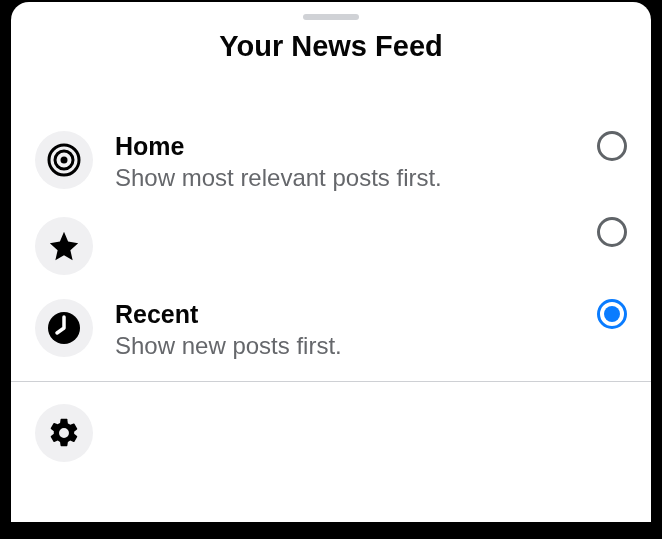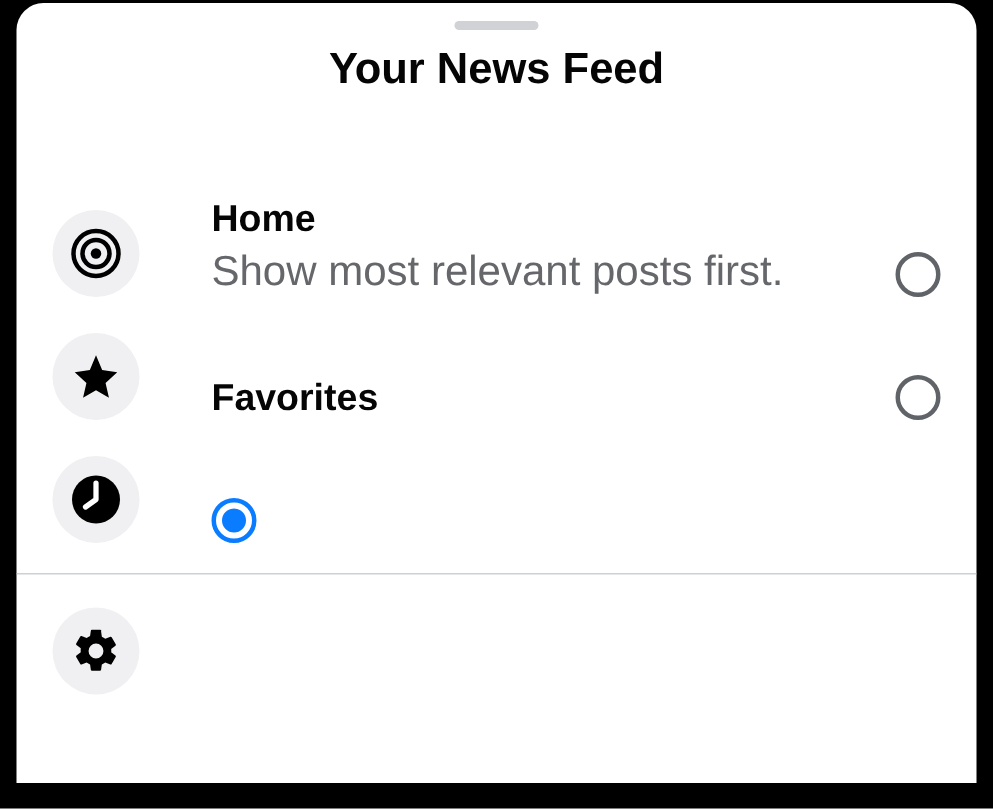--- a/index.html
+++ b/index.html
@@ -37,24 +37,23 @@
       font-size: 29px;
       font-weight: 700;
       color: #050505;
       margin-top: 10px;
     }
     .options {
       margin-top: 56px;
     }
     .row {
       display: flex;
-      align-items: flex-end;
+      align-items: flex-start;
       padding: 12px 24px 12px 24px;
       cursor: pointer;
-      gap: 26px;
     }
     .icon-wrap {
       width: 58px;
       height: 58px;
       border-radius: 50%;
       background: #f0f0f2;
       display: flex;
       align-items: center;
       justify-content: center;
       flex-shrink: 0;
@@ -66,21 +65,21 @@
     .text-wrap {
       flex: 1;
     }
     .row-title {
       font-size: 25px;
       font-weight: 600;
       color: #050505;
       line-height: 1.2;
     }
     .row-sub {
-      font-size: 28px;
+      font-size: 24px;
       color: #65676b;
       margin-top: 2px;
       line-height: 1.25;
     }
     .radio {
       width: 30px;
       height: 30px;
       border: 3px solid #606468;
       border-radius: 50%;
       flex-shrink: 0;
@@ -128,31 +127,34 @@
       <div class="radio"></div>
     </div>
 
     <div class="row">
       <div class="icon-wrap">
         <svg width="34" height="34" viewBox="0 0 24 24">
           <path d="M12 2l2.9 6.9L22 10l-5.5 5 1.6 7L12 18.5 5.9 22l1.6-7L2 10l7.1-1.1L12 2z" fill="#000"></path>
         </svg>
       </div>
       <div class="text-wrap">
-        <div class="row-title">Favorites</div>
       </div>
       <div class="radio"></div>
     </div>
 
     <div class="row">
       <div class="icon-wrap">
         <svg width="36" height="36" viewBox="0 0 36 36">
           <circle cx="18" cy="18" r="16" fill="#000"></circle>
           <path d="M18 7 L18 18 L11 23" stroke="#fff" stroke-width="3.5" fill="none" stroke-linecap="round" stroke-linejoin="round"></path>
         </svg>
+      </div>
+      <div class="text-wrap">
+        <div class="row-title">Recent</div>
+        <div class="row-sub">Show new posts first.</div>
       </div>
       <div class="radio selected"></div>
     </div>
 
     <div class="divider"></div>
 
     <div class="row">
       <div class="icon-wrap">
         <svg width="34" height="34" viewBox="0 0 24 24">
           <path fill="#000" d="M19.14 12.94a7.49 7.49 0 0 0 .05-.94 7.49 7.49 0 0 0-.05-.94l2.03-1.58a.5.5 0 0 0 .12-.64l-1.92-3.32a.5.5 0 0 0-.6-.22l-2.39.96a7.03 7.03 0 0 0-1.62-.94l-.36-2.54A.5.5 0 0 0 13.9 2h-3.84a.5.5 0 0 0-.49.42l-.36 2.54c-.58.24-1.12.55-1.62.94l-2.39-.96a.5.5 0 0 0-.6.22L2.68 8.48a.5.5 0 0 0 .12.64l2.03 1.58c-.03.31-.05.63-.05.94s.02.63.05.94L2.8 14.16a.5.5 0 0 0-.12.64l1.92 3.32c.14.24.42.33.6.22l2.39-.96c.5.39 1.04.7 1.62.94l.36 2.54c.04.24.25.42.49.42h3.84c.24 0 .45-.18.49-.42l.36-2.54c.58-.24 1.12-.55 1.62-.94l2.39.96c.24.1.5 0 .6-.22l1.92-3.32a.5.5 0 0 0-.12-.64l-2.03-1.58zM12 15.5A3.5 3.5 0 1 1 12 8.5a3.5 3.5 0 0 1 0 7z"></path>

